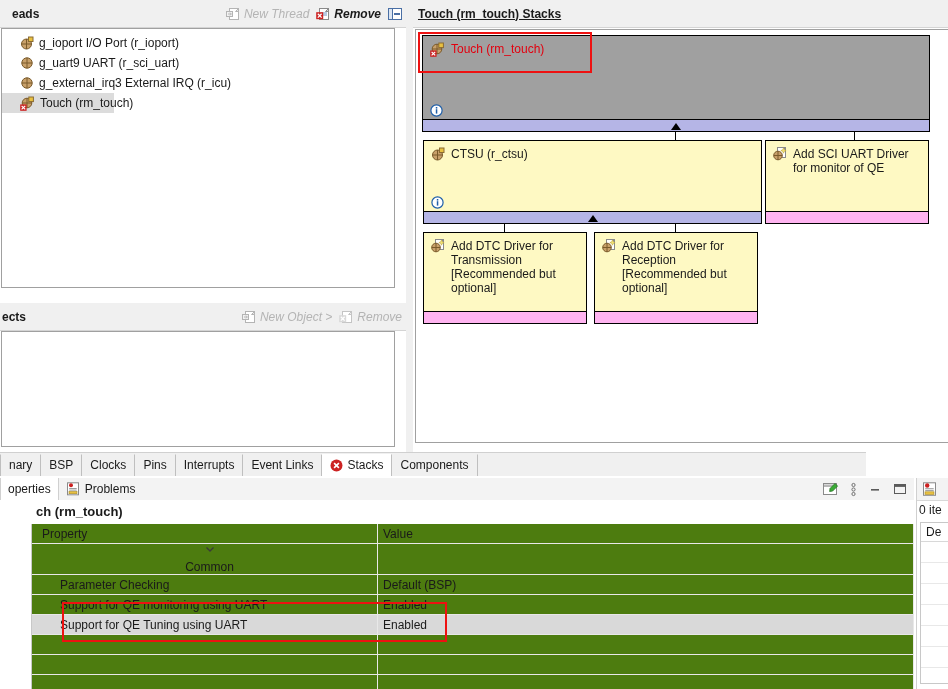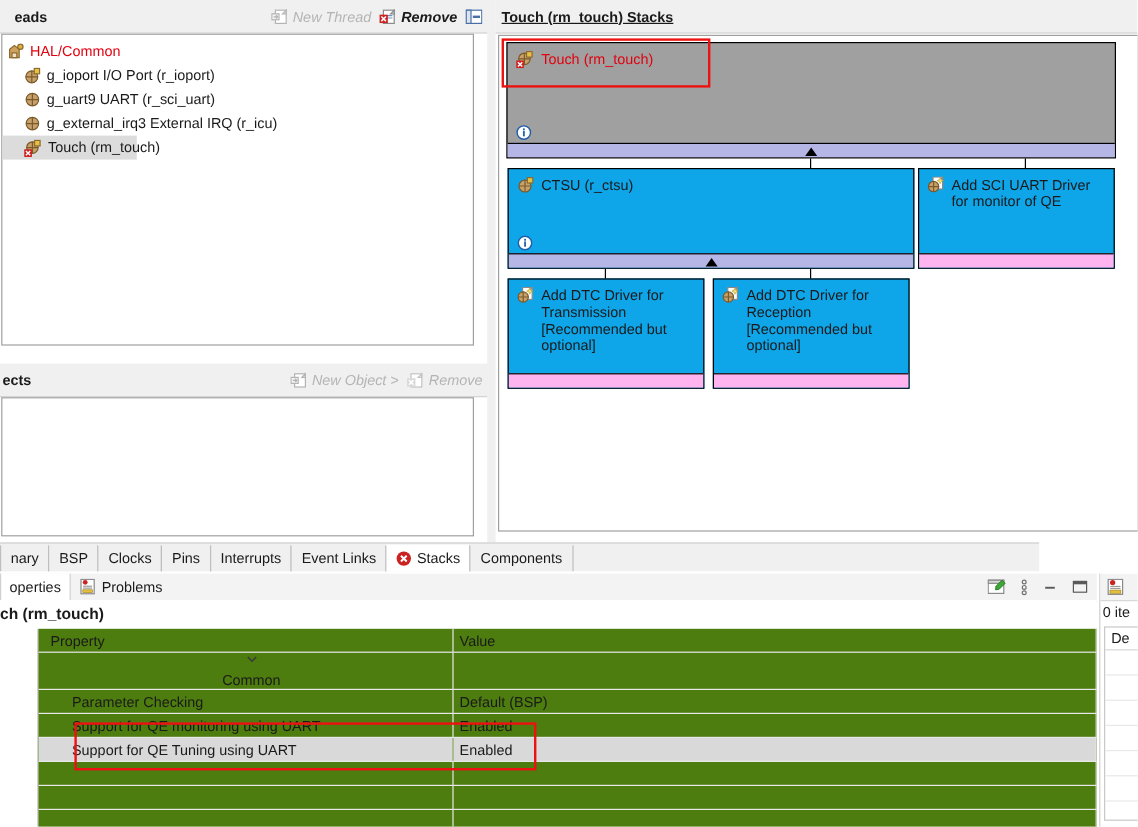--- a/index.html
+++ b/index.html
@@ -38,21 +38,21 @@
   .tnode.lvl2{padding-left:18px;}
   .tnode.sel{background:#dcdcdc;}
   .tnode .lbl{font-size:12px;}
   .red-txt{color:#e2000f;}
 
   
   .stack-box{
     position:absolute;
     border:1px solid #000000;
     box-sizing:border-box;
-    background:#0ea5e9;
+    background:#fef9c3;
     font-size:12px;
   }
   .stack-box.gray{background:#a0a0a0;}
   .stack-title{display:flex;align-items:flex-start;gap:6px;padding:6px 6px 0 7px;line-height:14px;}
   .stack-title .txt{white-space:pre-line;}
   .bar-lav{position:absolute;left:0;right:0;bottom:0;height:11px;background:#b5b5e6;border-top:1px solid #000;}
   .bar-pink{position:absolute;left:0;right:0;bottom:0;height:11px;background:#ffb4f0;border-top:1px solid #000;}
   .caret-up{
     position:absolute;bottom:1px;left:50%;margin-left:-5px;
     width:0;height:0;border-left:5px solid transparent;border-right:5px solid transparent;
@@ -138,30 +138,20 @@
         <rect x="0.5" y="1.5" width="4" height="11" fill="#dbe5f2" stroke="#4a6fa5"></rect>
         <rect x="6" y="6" width="6" height="2" fill="#4a6fa5"></rect>
       </svg>
     </span>
   </span>
 </div>
 
 <div class="abs white-box" style="left:1px;top:28px;width:392px;height:258px;">
   <div class="tree">
 
-    <div class="tnode">
-      <span class="ico">
-        <svg width="14" height="14" viewBox="0 0 14 14">
-          <path d="M2 12 L2 5 L6 2 L10 5 L10 12 Z" fill="#cfa15c" stroke="#8a6b32"></path>
-          <path d="M4 12 L4 8 L8 8 L8 12 Z" fill="#f0dfc0" stroke="#8a6b32"></path>
-          <circle cx="11" cy="3" r="2.2" fill="#e2b13c" stroke="#8a6b32"></circle>
-        </svg>
-      </span>
-      <span class="lbl red-txt">HAL/Common</span>
-    </div>
 
     <div class="tnode lvl2">
       <span class="ico">
         <svg width="14" height="14" viewBox="0 0 14 14">
           <circle cx="6.5" cy="8" r="5" fill="#c8a06a" stroke="#7a5a2a"></circle>
           <path d="M1.5 8 h10 M6.5 3 v10" stroke="#7a5a2a" fill="none"></path>
           <rect x="8.5" y="1" width="4.5" height="4.5" fill="#e8c040" stroke="#8a6b32"></rect>
         </svg>
       </span>
       <span class="lbl">g_ioport I/O Port (r_ioport)</span>
@@ -426,21 +416,21 @@
     <span class="ico">
       <svg width="14" height="14" viewBox="0 0 14 14">
         <rect x="1.5" y="2.5" width="11" height="9" fill="none" stroke="#5a5a5a"></rect>
         <rect x="1.5" y="2.5" width="11" height="2.4" fill="#5a5a5a"></rect>
       </svg>
     </span>
   </span>
 </div>
 
 <div class="abs" style="left:0;top:500px;width:914px;height:24px;background:#ffffff;">
-  <span class="prop-title" style="display:block;padding-left:0;">ch (rm_touch)</span>
+  <span class="prop-title" style="display:block;padding-left:0;margin-left:36px;">ch (rm_touch)</span>
 </div>
 
 <div class="sidetab" style="left:-18px;top:528px;width:48px;height:32px;line-height:32px;text-align:right;padding-right:3px;">
   <span>ngs</span>
 </div>
 <div class="abs" style="left:0;top:524px;width:31px;height:165px;background:#ffffff;border-right:1px solid #c8c8c8;"></div>
 
 <div class="abs" style="left:32px;top:524px;width:882px;height:165px;background:#4d7c0f;overflow:hidden;">
   <table class="ptable">
     <tbody>

